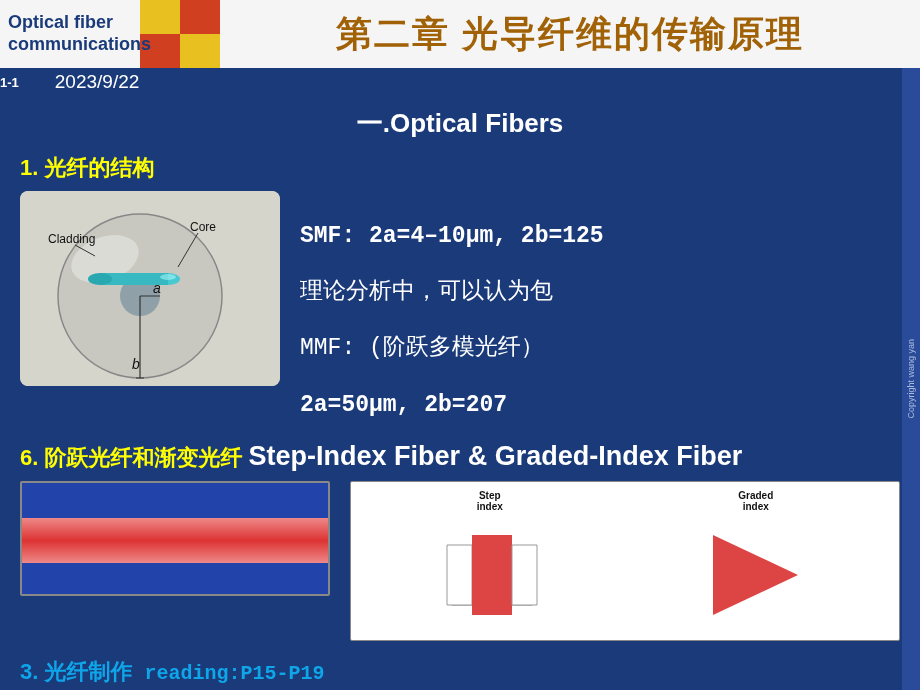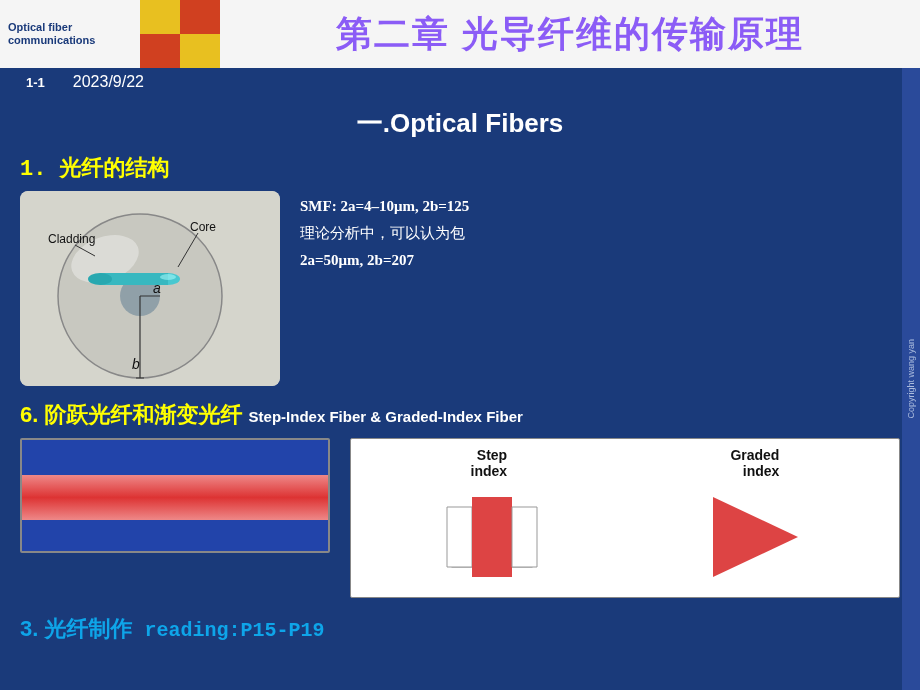--- a/index.html
+++ b/index.html
@@ -26,21 +26,21 @@
       width: 140px;
       display: flex;
       flex-direction: column;
       justify-content: center;
       padding: 6px 8px;
       position: relative;
       z-index: 2;
     }
 
     .header-left-title {
-      font-size: 11px;
+      font-size: 18px;
       font-weight: bold;
       color: #1a3a7a;
       line-height: 1.2;
     }
 
     .header-decoration {
       width: 80px;
       height: 68px;
       position: relative;
       flex-shrink: 0;
@@ -76,21 +76,21 @@
       background: #f5f5f5;
       display: flex;
       align-items: center;
       justify-content: center;
       padding: 0 20px;
     }
 
     .header-main-title {
       font-size: 36px;
       font-weight: bold;
-      color: #8b5cf6;
+      color: #a16207;
       font-family: "Microsoft YaHei", "SimHei", sans-serif;
       letter-spacing: 2px;
     }
 
     .copyright-strip {
       position: absolute;
       right: 0;
       top: 68px;
       bottom: 0;
       width: 18px;
@@ -106,36 +106,36 @@
       font-size: 9px;
       writing-mode: vertical-rl;
       text-orientation: mixed;
       transform: rotate(180deg);
       white-space: nowrap;
     }
 
     
     .slide-info {
       background: #1a3a7a;
-      padding: 4px 26px;
-      display: flex;
-      gap: 28px;
+      padding: 4px 0;
+      display: flex;
+      gap: 36px;
       height: 28px;
       align-items: center;
     }
 
     .slide-number {
       color: white;
       font-size: 13px;
       font-weight: bold;
     }
 
     .slide-date {
       color: white;
-      font-size: 16px;
+      font-size: 19px;
     }
 
     
     .main-content {
       padding: 10px 20px 20px 20px;
       position: relative;
       height: calc(690px - 68px - 28px);
     }
 
     
@@ -149,21 +149,21 @@
       font-weight: bold;
       color: white;
       font-family: Arial, sans-serif;
     }
 
     
     .subsection-heading {
       font-size: 22px;
       font-weight: bold;
       color: #ffff00;
-      font-family: Liberation Mono, monospace;
+      font-family: Liberation Sans, sans-serif;
       margin-bottom: 8px;
     }
 
     
     .content-block {
       display: flex;
       gap: 20px;
       margin-bottom: 14px;
     }
 
@@ -181,25 +181,26 @@
       overflow: hidden;
     }
 
     
     .fiber-specs {
       flex: 1;
       padding-top: 5px;
     }
 
     .spec-line {
-      font-size: 15px;
+      font-size: 23px;
       color: white;
       margin-bottom: 6px;
-      font-family: Liberation Serif, serif;
+      font-family: Liberation Mono, monospace;
       line-height: 1.4;
+      margin-top: 24px;
     }
 
     .spec-line-bold {
       font-weight: bold;
     }
 
     
     .section2 {
       margin-bottom: 12px;
     }
@@ -242,24 +243,24 @@
       border-radius: 2px;
     }
 
     .index-labels {
       display: flex;
       justify-content: space-around;
       margin-bottom: 6px;
     }
 
     .index-label {
-      font-size: 14px;
+      font-size: 10px;
       font-weight: bold;
       color: #111;
-      text-align: right;
+      text-align: center;
       font-family: Arial, sans-serif;
     }
 
     .index-shapes {
       display: flex;
       justify-content: space-around;
       align-items: center;
       flex: 1;
     }
 
@@ -349,28 +350,29 @@
         <text x="112" y="178" fill="#111" font-size="14" font-family="Arial, serif" font-style="italic">b</text>
 
         <line x1="120" y1="105" x2="120" y2="187" stroke="#333" stroke-width="1.2"></line>
         <line x1="116" y1="187" x2="124" y2="187" stroke="#333" stroke-width="1"></line>
       </svg>
     </div>
 
     <div class="fiber-specs">
       <div class="spec-line spec-line-bold">SMF: 2a=4–10μm, 2b=125</div>
       <div class="spec-line">理论分析中，可以认为包</div>
+      <div class="spec-line">MMF: (阶跃多模光纤）</div>
       <div class="spec-line spec-line-bold">2a=50μm, 2b=207</div>
     </div>
   </div>
 
   <div class="section2">
     <div class="section2-heading">
       <span>6. 阶跃光纤和渐变光纤</span>
-      <span style="font-family: Arial; font-size:15px; color:white; font-weight:bold;">Step-Index Fiber &amp; Graded-Index Fiber</span>
+      <span style="font-family: Arial; font-size:27px; color:white; font-weight:bold;">Step-Index Fiber &amp; Graded-Index Fiber</span>
     </div>
 
     <div class="section2-content">
 
       <div class="fiber-layers">
         <svg width="310" height="115" viewBox="0 0 310 115">
 
           <rect x="0" y="0" width="310" height="35" fill="#2244aa"></rect>
 
           <defs>

